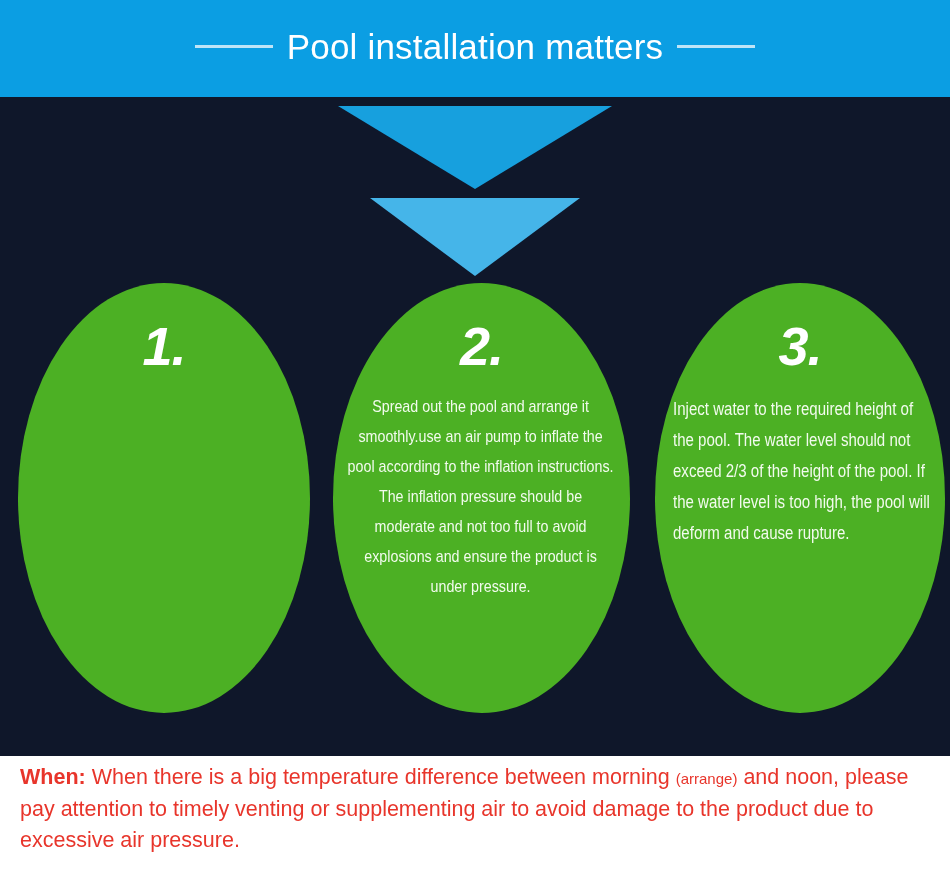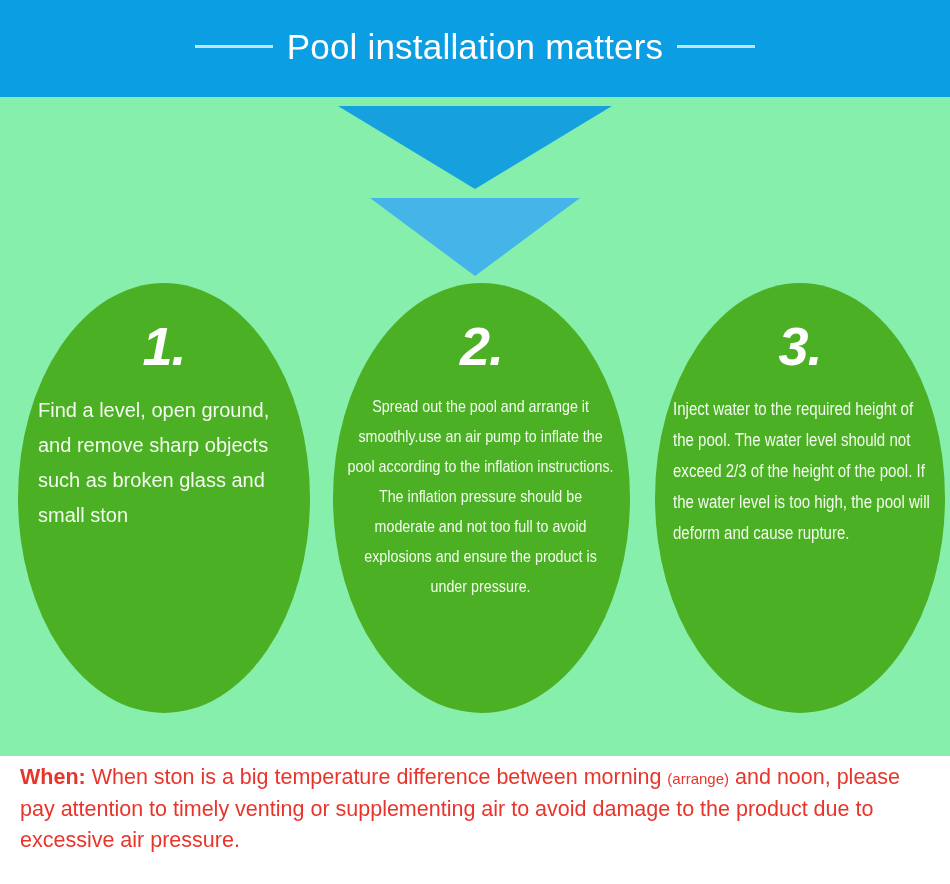--- a/index.html
+++ b/index.html
@@ -11,21 +11,21 @@
     width: 950px;
     height: 884px;
     background: #ffffff;
     font-family: "Liberation Sans", sans-serif;
     overflow: hidden;
   }
   #page {
     position: relative;
     width: 950px;
     height: 756px;
-    background: #86efac;
+    background: #0f172a;
   }
 
   
   .header-band {
     position: absolute;
     left: 0;
     top: 0;
     width: 950px;
     height: 97px;
     background: #0b9ee3;
@@ -162,34 +162,33 @@
       <span class="page-title">Pool installation matters</span>
       <span class="title-rule"></span>
     </div>
   </div>
 
   <div class="arrow-big"></div>
   <div class="arrow-small"></div>
 
   <div class="ellipse" id="ellipse-1">
     <div class="step-number">1.</div>
-    <div class="step-text">Find a level, open ground, and remove sharp objects such as broken glass and small ston</div>
   </div>
 
   <div class="ellipse" id="ellipse-2">
     <div class="step-number">2.</div>
     <div class="step-text">Spread out the pool and arrange it smoothly.use an air pump to inflate the pool according to the inflation instructions. The inflation pressure should be moderate and not too full to avoid explosions and ensure the product is under pressure.</div>
   </div>
 
   <div class="ellipse" id="ellipse-3">
     <div class="step-number">3.</div>
     <div class="step-text">Inject water to the required height of the pool. The water level should not exceed 2/3 of the height of the pool. If the water level is too high, the pool will deform and cause rupture.</div>
   </div>
 
   <div class="note-block">
     <span class="note-label">When:</span>
-    <span>When ston is a big temperature difference between morning</span>
+    <span>When there is a big temperature difference between morning</span>
     <span class="note-paren">(arrange)</span>
     <span>and noon, please pay attention to timely venting or supplementing</span>
     <span>air to avoid damage to the product due to excessive air pressure.</span>
   </div>
 
 </div>
 
 </body></html>

